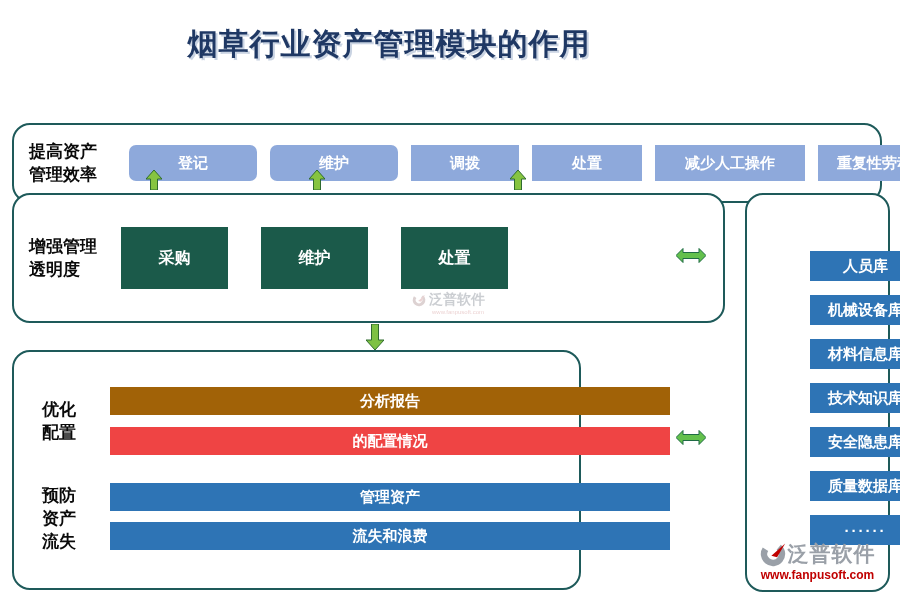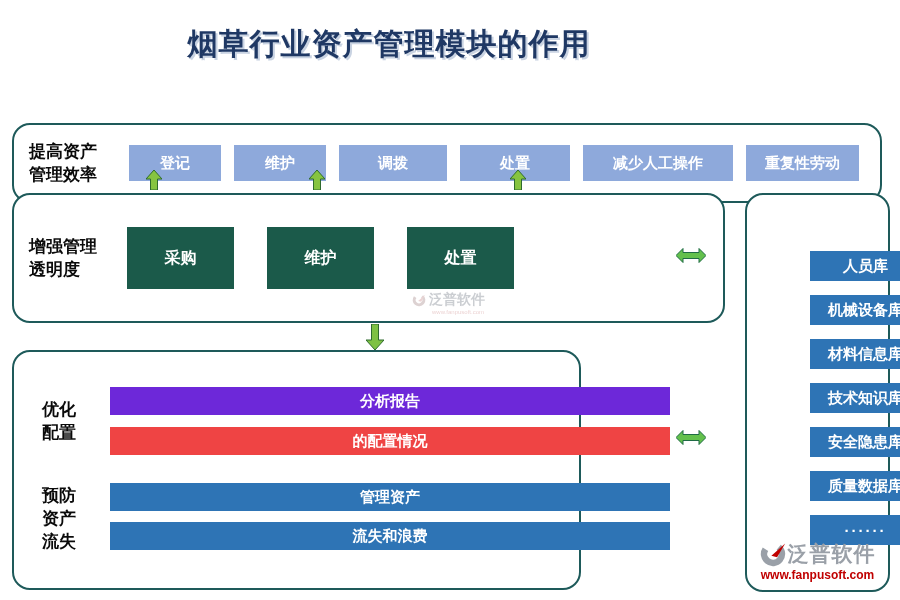--- a/index.html
+++ b/index.html
@@ -20,45 +20,45 @@
   #sec-transparency{left:12px;top:193px;width:713px;height:130px;display:flex;align-items:center;}
   #sec-optimize{left:12px;top:350px;width:569px;height:240px;}
   #panel-decision{left:745px;top:193px;width:145px;height:399px;}
 
   .side-label{font-size:17px;font-weight:bold;color:#0a0a0a;line-height:23px;white-space:nowrap;}
   #sec-efficiency .side-label{padding-left:15px;width:90px;flex:0 0 auto;}
   #sec-transparency .side-label{padding-left:15px;width:88px;flex:0 0 auto;}
 
   .row-boxes{display:flex;align-items:center;}
   #sec-efficiency .row-boxes{gap:13px;margin-left:10px;}
-  #sec-transparency .row-boxes{gap:33px;margin-left:10px;}
+  #sec-transparency .row-boxes{gap:33px;margin-left:4px;}
 
   .box-blue{
     background:#8EA9DB;color:#fff;font-size:15px;font-weight:bold;
     height:36px;display:flex;align-items:center;justify-content:center;flex:0 0 auto;
   }
   .box-green{
     background:#1B5A4A;color:#fff;font-size:16px;font-weight:bold;
     width:107px;height:62px;display:flex;align-items:center;justify-content:center;flex:0 0 auto;
   }
 
-  .w107{width:92px;} .w108{width:108px;} .w110{width:110px;} .w150{width:150px;} .w113{width:113px;}
+  .w107{width:128px;border-radius:7px;} .w108{width:108px;} .w110{width:110px;} .w150{width:150px;} .w113{width:113px;}
 
   .arrow-abs{position:absolute;line-height:0;}
   .up1{left:146px;top:170px;} .up2{left:309px;top:170px;} .up3{left:510px;top:170px;}
   .down1{left:366px;top:324px;}
   .sync1{left:676px;top:247px;} .sync2{left:676px;top:429px;}
 
   .opt-label{position:absolute;left:28px;top:46px;}
   .prev-label{position:absolute;left:28px;top:132px;}
   .bar{
     position:absolute;left:96px;width:560px;height:28px;color:#fff;
     font-size:15px;font-weight:bold;display:flex;align-items:center;justify-content:center;
   }
-  .bar-1{top:35px;background:#6d28d9;}
+  .bar-1{top:35px;background:#a16207;}
   .bar-2{top:75px;background:#ef4444;}
   .bar-3{top:131px;background:#2E74B5;}
   .bar-4{top:170px;background:#2E74B5;}
 
   .decision-header{
     position:absolute;top:22px;left:0;width:100%;text-align:center;
     font-size:18px;font-weight:bold;color:#0a0a0a;letter-spacing:1px;
   }
   .decision-item{
     position:absolute;left:16px;width:111px;height:30px;background:#2E74B5;color:#fff;

